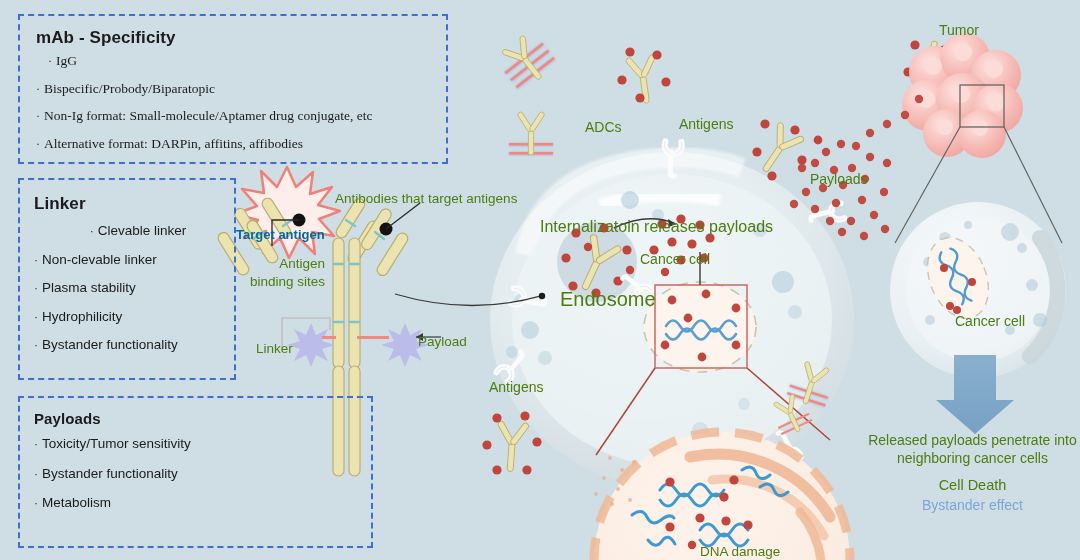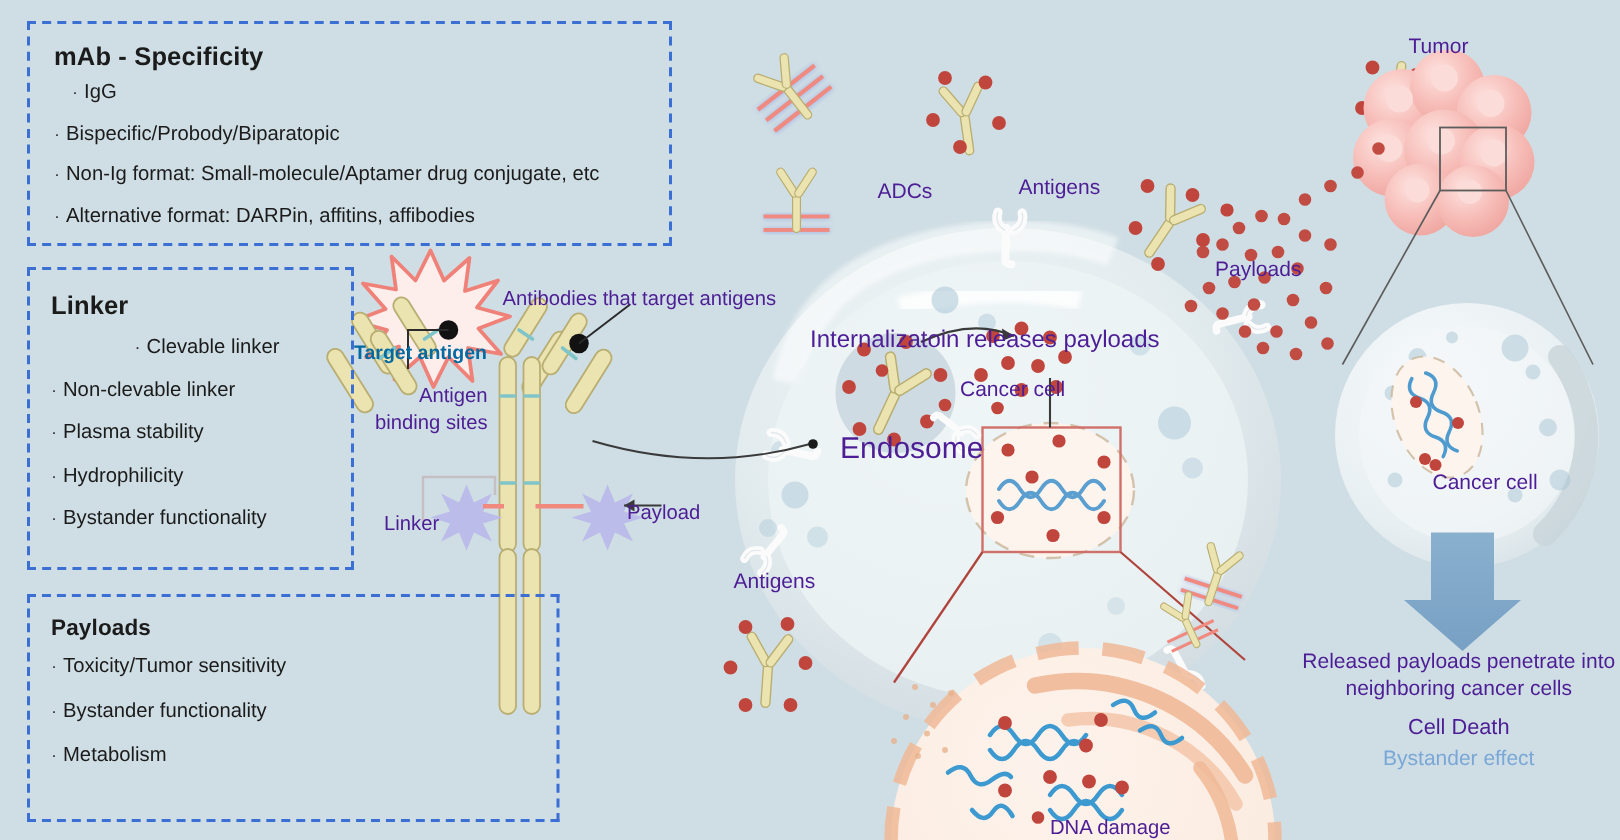--- a/index.html
+++ b/index.html
@@ -30,35 +30,35 @@
   .panel ul{margin:0;padding:0;list-style:none;}
   .panel li{
     font-size:13.5px;
     color:#1b1b1b;
     line-height:1.0;
     white-space:nowrap;
   }
   .panel li .b{color:#333;padding-right:4px;font-size:12px;}
 
   #panel-mab{left:18px;top:14px;width:430px;height:150px;padding:12px 0 0 16px;}
-  #panel-mab li{margin-bottom:14px;}
+  #panel-mab li{margin-bottom:14px;font-family:Liberation Serif, serif;}
   #panel-mab li:first-child{padding-left:12px;}
   #panel-linker{left:18px;top:178px;width:218px;height:202px;padding:14px 0 0 14px;}
   #panel-linker h3{margin-bottom:10px;}
   #panel-linker li{margin-bottom:15px;}
   #panel-linker li:first-child{padding-left:8px;text-align:center;}
   #panel-payloads{left:18px;top:396px;width:355px;height:152px;padding:12px 0 0 14px;}
   #panel-payloads h3{margin-bottom:10px;font-size:15px;}
   #panel-payloads li{margin-bottom:16px;}
 
   
   .lbl{
     position:absolute;
     font-size:13.5px;
-    color:#4c1d95;
+    color:#4d7c0f;
     white-space:nowrap;
     line-height:1.25;
   }
 
   #lbl-target-antigen{
     left:236px;top:192px;
     font-size:13px;font-weight:bold;color:#0369a1;z-index:6;margin-top:35px;
   }
   #lbl-antibodies{left:335px;top:191px;}
   #lbl-antigen-binding{left:250px;top:255px;line-height:1.35;text-align:right;}

